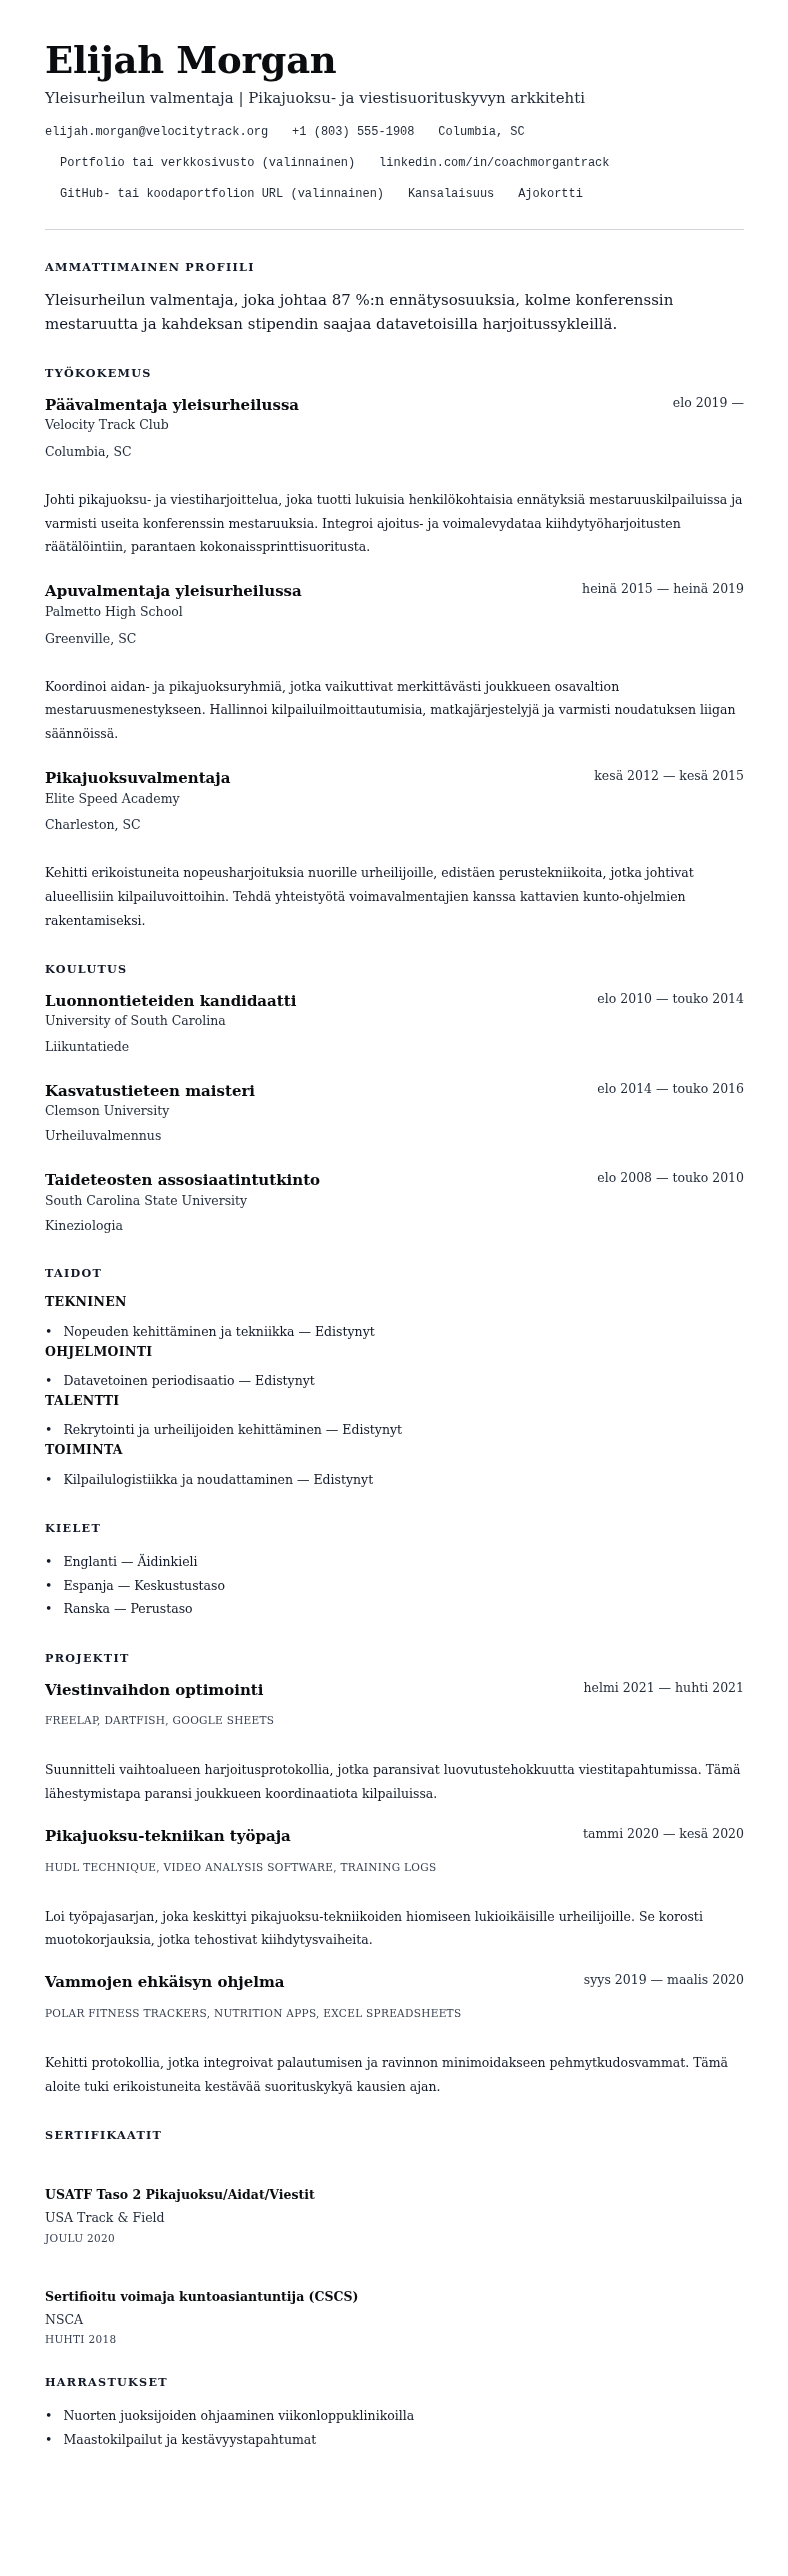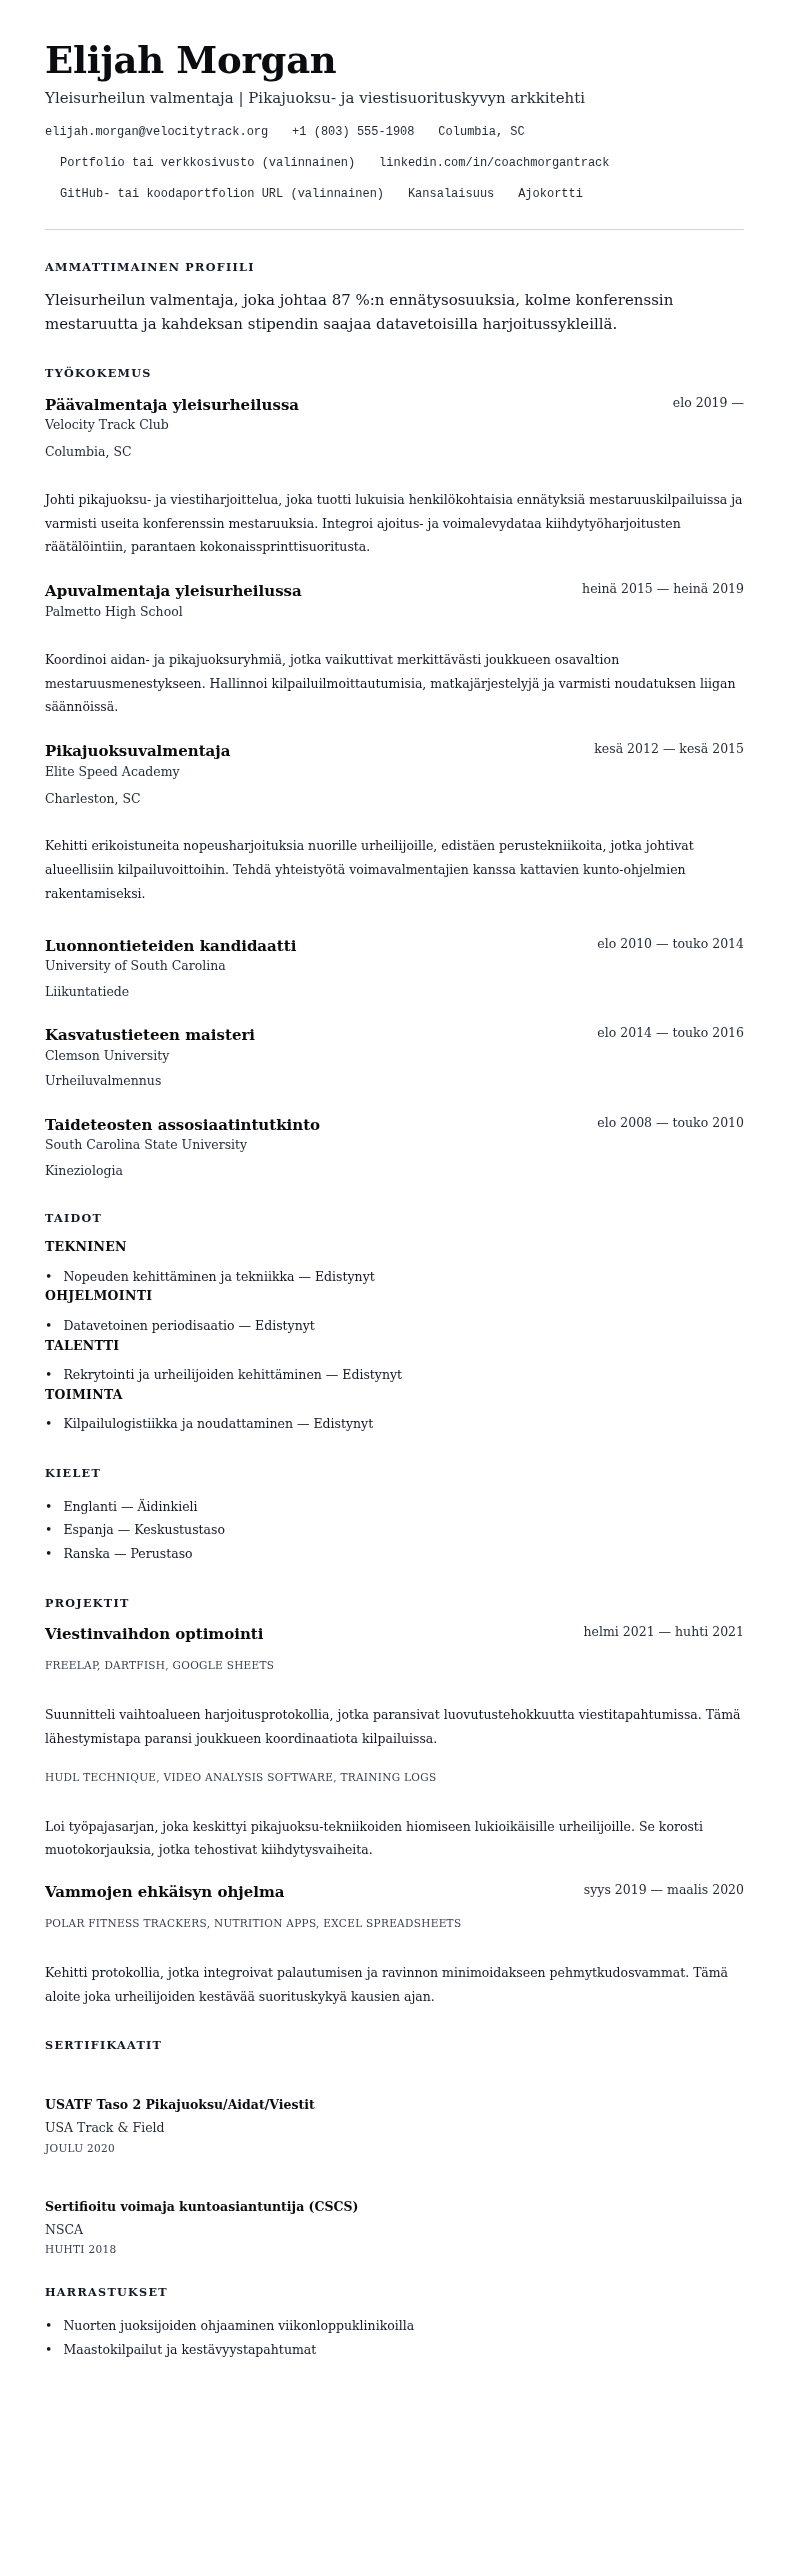--- a/index.html
+++ b/index.html
@@ -197,35 +197,37 @@
       <div class="entry-loc">Columbia, SC</div>
       <p class="entry-desc">Johti pikajuoksu- ja viestiharjoittelua, joka tuotti lukuisia henkilökohtaisia ennätyksiä mestaruuskilpailuissa ja varmisti useita konferenssin mestaruuksia. Integroi ajoitus- ja voimalevydataa kiihdytyöharjoitusten räätälöintiin, parantaen kokonaissprinttisuoritusta.</p>
     </div>
 
     <div class="entry">
       <div class="entry-head">
         <div class="entry-title">Apuvalmentaja yleisurheilussa</div>
         <div class="entry-date">heinä 2015 — heinä 2019</div>
       </div>
       <div class="entry-sub">Palmetto High School</div>
+      <div class="entry-loc">Greenville, SC</div>
       <p class="entry-desc">Koordinoi aidan- ja pikajuoksuryhmiä, jotka vaikuttivat merkittävästi joukkueen osavaltion mestaruusmenestykseen. Hallinnoi kilpailuilmoittautumisia, matkajärjestelyjä ja varmisti noudatuksen liigan säännöissä.</p>
     </div>
 
     <div class="entry">
       <div class="entry-head">
         <div class="entry-title">Pikajuoksuvalmentaja</div>
         <div class="entry-date">kesä 2012 — kesä 2015</div>
       </div>
       <div class="entry-sub">Elite Speed Academy</div>
       <div class="entry-loc">Charleston, SC</div>
       <p class="entry-desc">Kehitti erikoistuneita nopeusharjoituksia nuorille urheilijoille, edistäen perustekniikoita, jotka johtivat alueellisiin kilpailuvoittoihin. Tehdä yhteistyötä voimavalmentajien kanssa kattavien kunto-ohjelmien rakentamiseksi.</p>
     </div>
   </section>
 
   <section class="section">
+    <h2 class="section-title">KOULUTUS</h2>
 
     <div class="edu-entry">
       <div class="entry-head">
         <div class="entry-title">Luonnontieteiden kandidaatti</div>
         <div class="entry-date">elo 2010 — touko 2014</div>
       </div>
       <div class="entry-sub">University of South Carolina</div>
       <div class="entry-loc">Liikuntatiede</div>
     </div>
 
@@ -292,31 +294,35 @@
     <div class="proj">
       <div class="entry-head">
         <div class="entry-title">Viestinvaihdon optimointi</div>
         <div class="entry-date">helmi 2021 — huhti 2021</div>
       </div>
       <div class="proj-tech">FREELAP, DARTFISH, GOOGLE SHEETS</div>
       <p class="proj-desc">Suunnitteli vaihtoalueen harjoitusprotokollia, jotka paransivat luovutustehokkuutta viestitapahtumissa. Tämä lähestymistapa paransi joukkueen koordinaatiota kilpailuissa.</p>
     </div>
 
     <div class="proj">
+      <div class="entry-head">
+        <div class="entry-title">Pikajuoksu-tekniikan työpaja</div>
+        <div class="entry-date">tammi 2020 — kesä 2020</div>
+      </div>
       <div class="proj-tech">HUDL TECHNIQUE, VIDEO ANALYSIS SOFTWARE, TRAINING LOGS</div>
       <p class="proj-desc">Loi työpajasarjan, joka keskittyi pikajuoksu-tekniikoiden hiomiseen lukioikäisille urheilijoille. Se korosti muotokorjauksia, jotka tehostivat kiihdytysvaiheita.</p>
     </div>
 
     <div class="proj">
       <div class="entry-head">
         <div class="entry-title">Vammojen ehkäisyn ohjelma</div>
         <div class="entry-date">syys 2019 — maalis 2020</div>
       </div>
       <div class="proj-tech">POLAR FITNESS TRACKERS, NUTRITION APPS, EXCEL SPREADSHEETS</div>
-      <p class="proj-desc">Kehitti protokollia, jotka integroivat palautumisen ja ravinnon minimoidakseen pehmytkudosvammat. Tämä aloite joka urheilijoiden kestävää suorituskykyä kausien ajan.</p>
+      <p class="proj-desc">Kehitti protokollia, jotka integroivat palautumisen ja ravinnon minimoidakseen pehmytkudosvammat. Tämä aloite tuki erikoistuneita kestävää suorituskykyä kausien ajan.</p>
     </div>
   </section>
 
   <section class="section">
     <h2 class="section-title">SERTIFIKAATIT</h2>
 
     <div class="cert">
       <div class="cert-title">USATF Taso 2 Pikajuoksu/Aidat/Viestit</div>
       <div class="cert-org">USA Track &amp; Field</div>
       <div class="cert-date">JOULU 2020</div>

